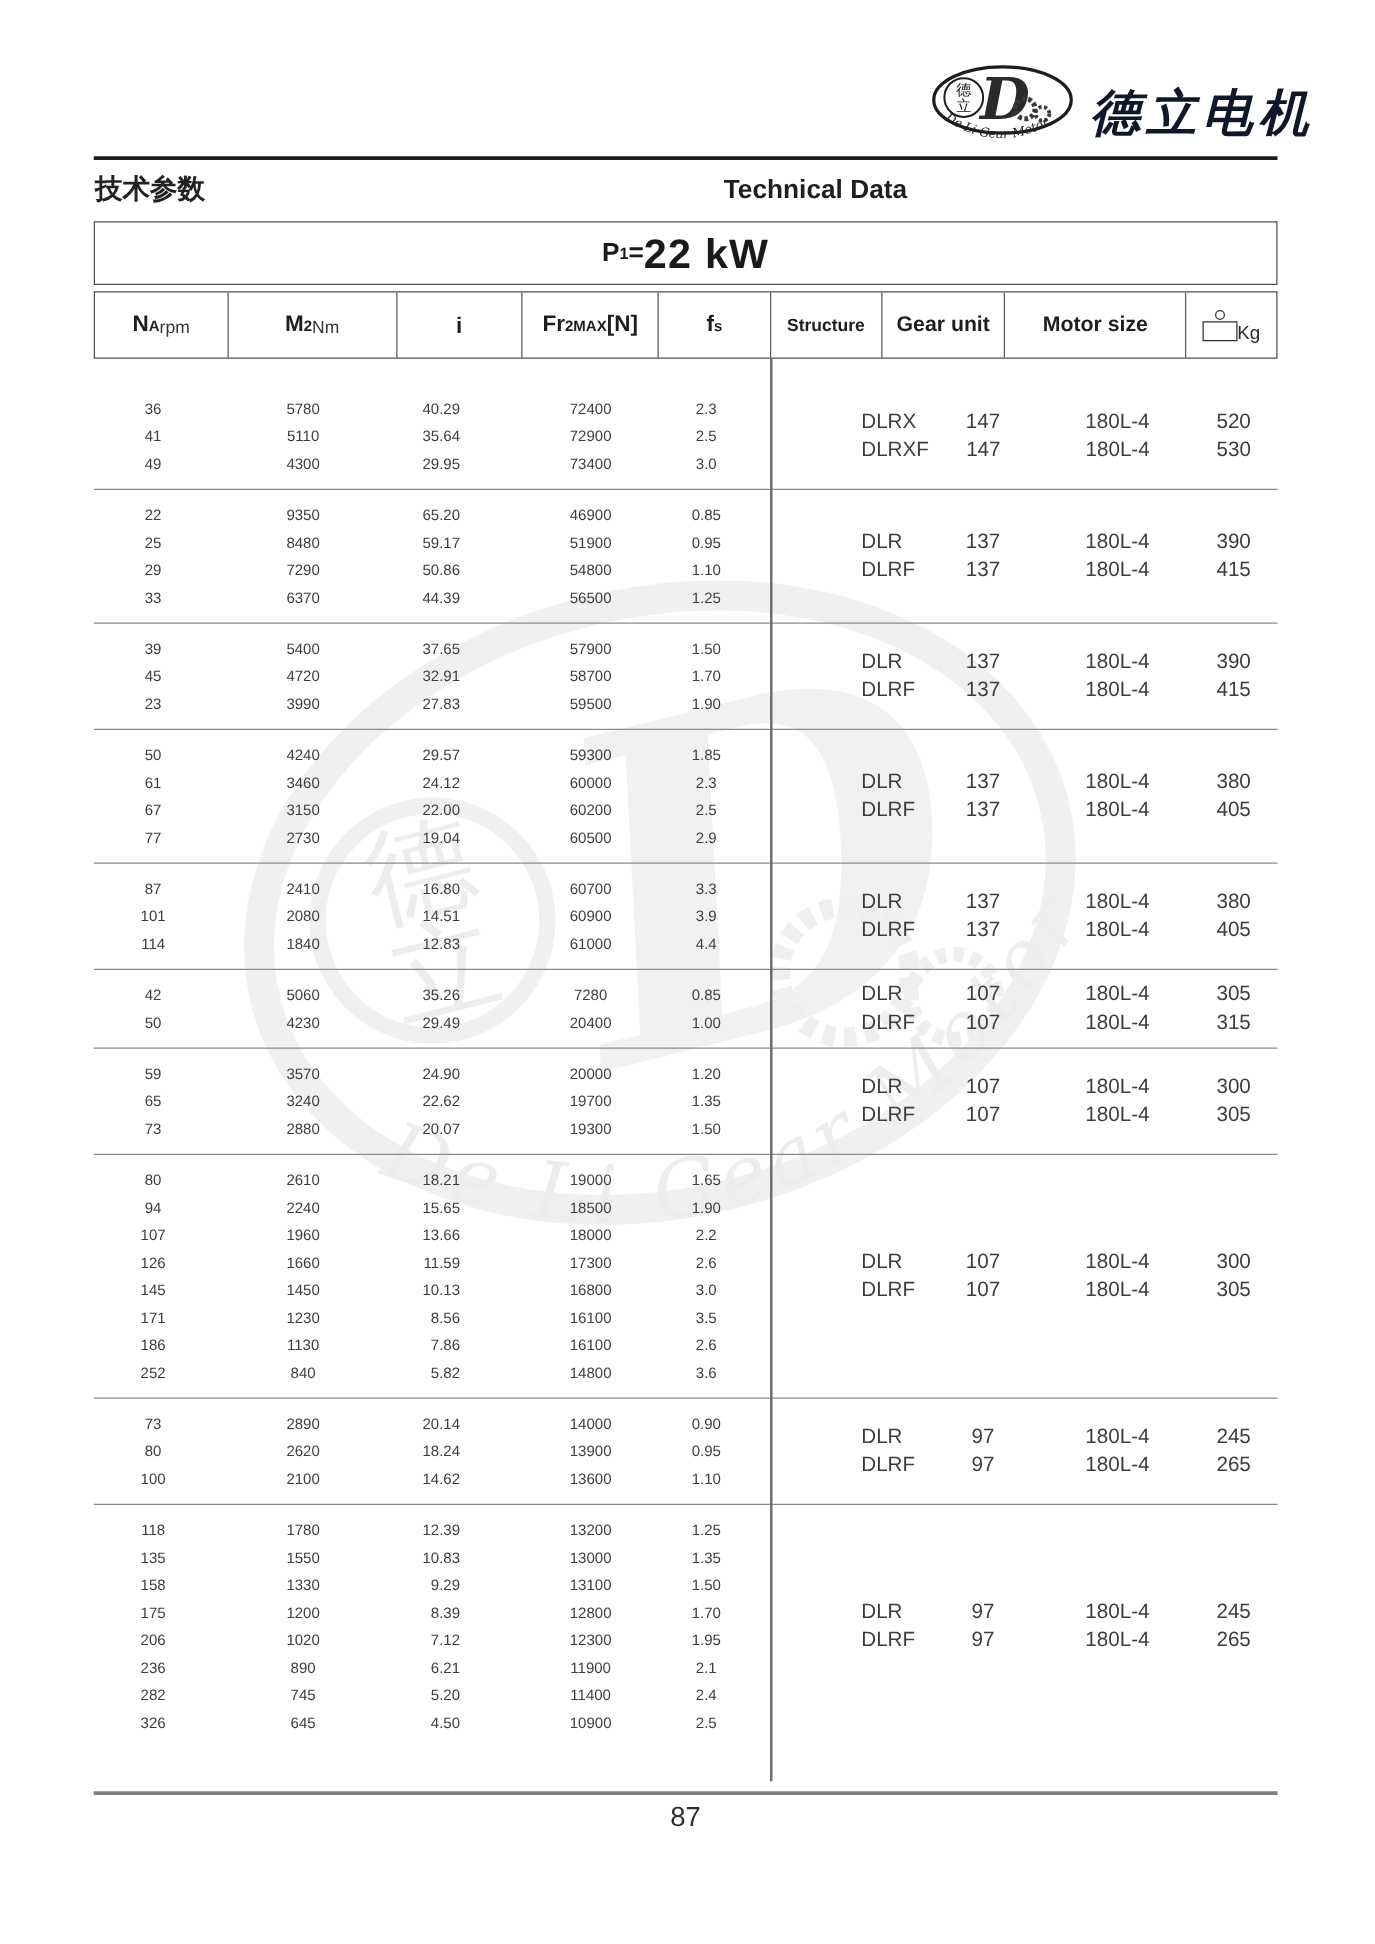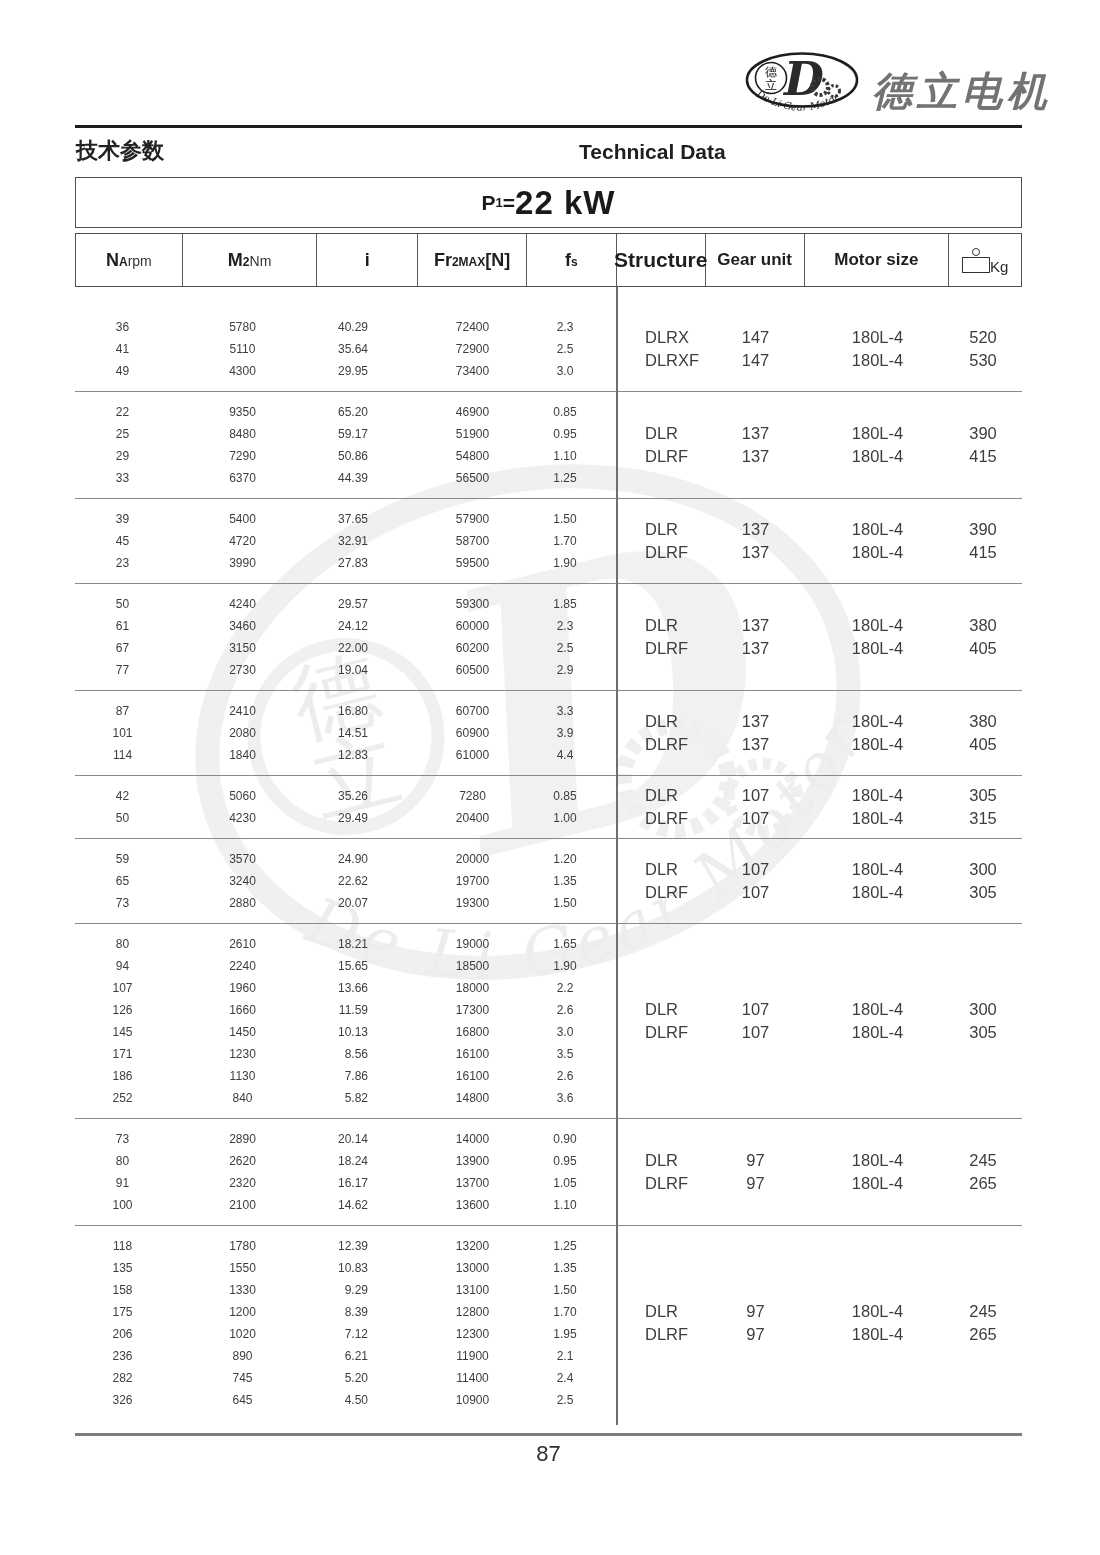--- a/index.html
+++ b/index.html
@@ -15,21 +15,21 @@
 
   
   .watermark{position:absolute;left:105px;top:420px;z-index:0;}
 
   
   .logo-block{left:742px;top:50px;}
   .brand{
     left:872px;top:60px;width:156px;height:62px;
     font-family:"DejaVu Serif","Liberation Serif",serif;
     font-size:40px;font-weight:bold;font-style:italic;
-    letter-spacing:5px;color:#737373;line-height:62px;white-space:nowrap;
+    letter-spacing:5px;color:#0f172a;line-height:62px;white-space:nowrap;
   }
 
   .top-rule{left:75px;top:125px;width:947px;height:3px;background:#1c1c1c;}
 
   .sec-cn{left:76px;top:136px;font-size:22px;font-weight:bold;color:#222;}
   .sec-en{left:579px;top:140px;font-size:21px;font-weight:bold;color:#1f1f1f;}
 
   
   .title-box{
     left:75px;top:177px;width:947px;height:51px;
@@ -75,21 +75,21 @@
   .group-rows{width:542px;padding:9px 0;box-sizing:border-box;}
   .data-row{display:flex;height:22px;align-items:center;font-size:12px;}
   .cell{box-sizing:border-box;text-align:center;}
   .c-na{width:107px;padding-right:12px;}
   .c-m2{width:135px;padding-right:14px;}
   .c-i{width:101px;text-align:right;padding-right:50px;}
   .c-fr{width:109px;}
   .c-fs{width:90px;padding-right:14px;}
   .group-info{width:405px;display:flex;flex-direction:column;justify-content:center;box-sizing:border-box;}
   .info-row{display:flex;height:23px;align-items:center;font-size:16.5px;}
-  .c-structure{width:89px;padding-left:28px;box-sizing:border-box;text-align:left;white-space:nowrap;}
+  .c-structure{width:89px;padding-left:28px;box-sizing:border-box;text-align:left;white-space:nowrap;margin-left:44px;}
   .c-gear{width:99px;box-sizing:border-box;text-align:center;}
   .c-motor{width:145px;box-sizing:border-box;text-align:center;}
   .c-kg{width:72px;box-sizing:border-box;text-align:center;padding-right:6px;}
 
   
   .footer-rule{left:75px;top:1433px;width:947px;height:2.5px;background:#7d7d7d;}
   .page-num{left:75px;top:1441px;width:947px;text-align:center;font-size:22px;color:#2e2e2e;}
 </style>
 </head>
 <body>
@@ -152,21 +152,21 @@
     <div class="th w-i">
       <span class="th-main">i</span>
     </div>
     <div class="th w-fr">
       <div><span class="th-main">Fr</span><span class="th-sub">2MAX</span><span class="th-main">[N]</span></div>
     </div>
     <div class="th w-fs">
       <div><span class="th-main">f</span><span class="th-sub">s</span></div>
     </div>
     <div class="th w-st">
-      <span class="th-main" style="font-size:21px">Structure</span>
+      <span class="th-main" style="font-size:14px">Structure</span>
     </div>
     <div class="th w-gu">
       <span class="th-main" style="font-size:17px">Gear unit</span>
     </div>
     <div class="th w-ms">
       <span class="th-main" style="font-size:17px">Motor size</span>
     </div>
     <div class="th w-kg">
       <div class="kg-icon">
         <div class="kg-knob"></div>
@@ -543,27 +543,20 @@
               <div class="cell c-fs">0.90</div>
             </div>
             <div class="data-row">
               <div class="cell c-na">80</div>
               <div class="cell c-m2">2620</div>
               <div class="cell c-i">18.24</div>
               <div class="cell c-fr">13900</div>
               <div class="cell c-fs">0.95</div>
             </div>
             <div class="data-row">
-              <div class="cell c-na">91</div>
-              <div class="cell c-m2">2320</div>
-              <div class="cell c-i">16.17</div>
-              <div class="cell c-fr">13700</div>
-              <div class="cell c-fs">1.05</div>
-            </div>
-            <div class="data-row">
               <div class="cell c-na">100</div>
               <div class="cell c-m2">2100</div>
               <div class="cell c-i">14.62</div>
               <div class="cell c-fr">13600</div>
               <div class="cell c-fs">1.10</div>
             </div>
           </div>
           <div class="group-info">
             <div class="info-row">
               <div class="c-structure">DLR</div>

